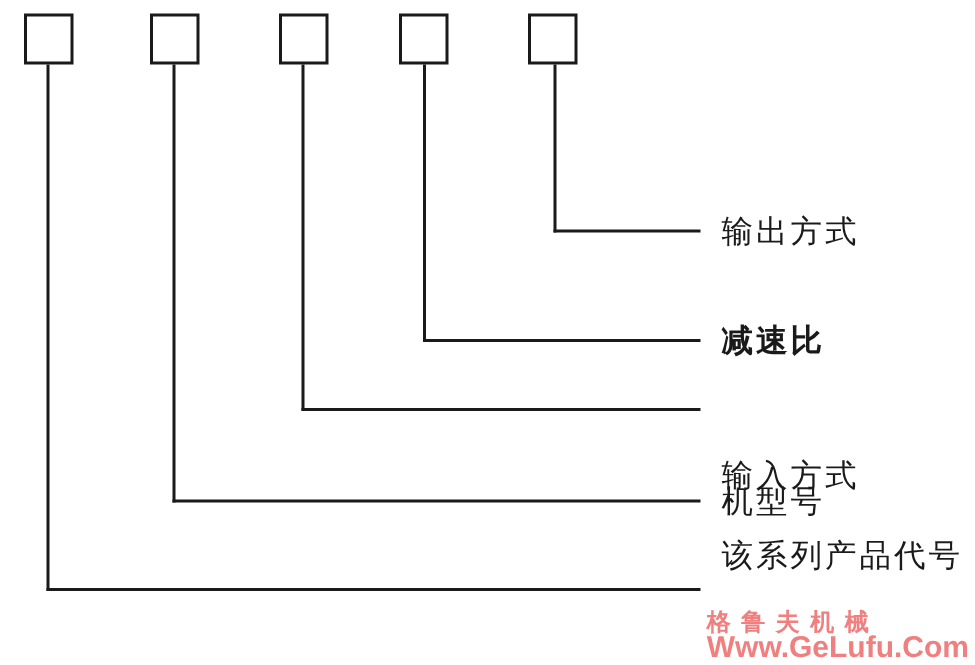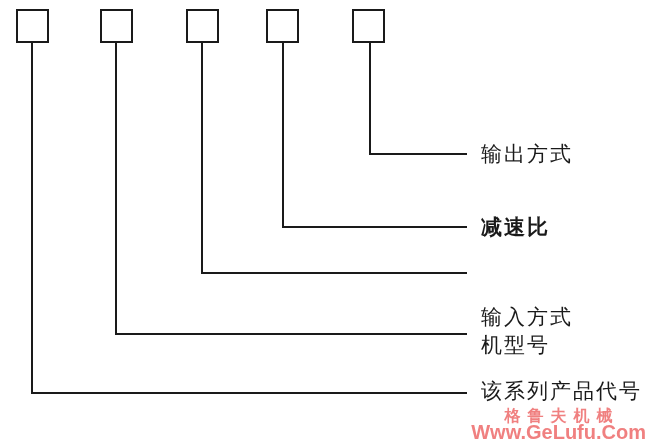--- a/index.html
+++ b/index.html
@@ -56,29 +56,29 @@
     height: 24px;
     line-height: 24px;
     font-size: 21px;
     color: #1a1a1a;
     white-space: nowrap;
     letter-spacing: 2px;
   }
   .lbl-output { top: 142px; }
   .lbl-ratio  { top: 215px; font-weight: bold; }
   .lbl-input  { top: 261px; margin-top: 44px; }
-  .lbl-model  { top: 322px; margin-top: 11px; }
-  .lbl-series { top: 379px; }
+  .lbl-model  { top: 322px; }
+  .lbl-series { top: 358px; }
 
   
   .watermark {
     position: absolute;
     right: 4px;
     bottom: 3px;
-    text-align: center;
+    text-align: left;
     color: #F08080;
   }
   .watermark-brand {
     font-family: "Liberation Serif", "DejaVu Serif", serif;
     font-size: 16px;
     font-weight: 600;
     letter-spacing: 7px;
     margin-right: -7px;
     line-height: 17px;
     white-space: nowrap;

